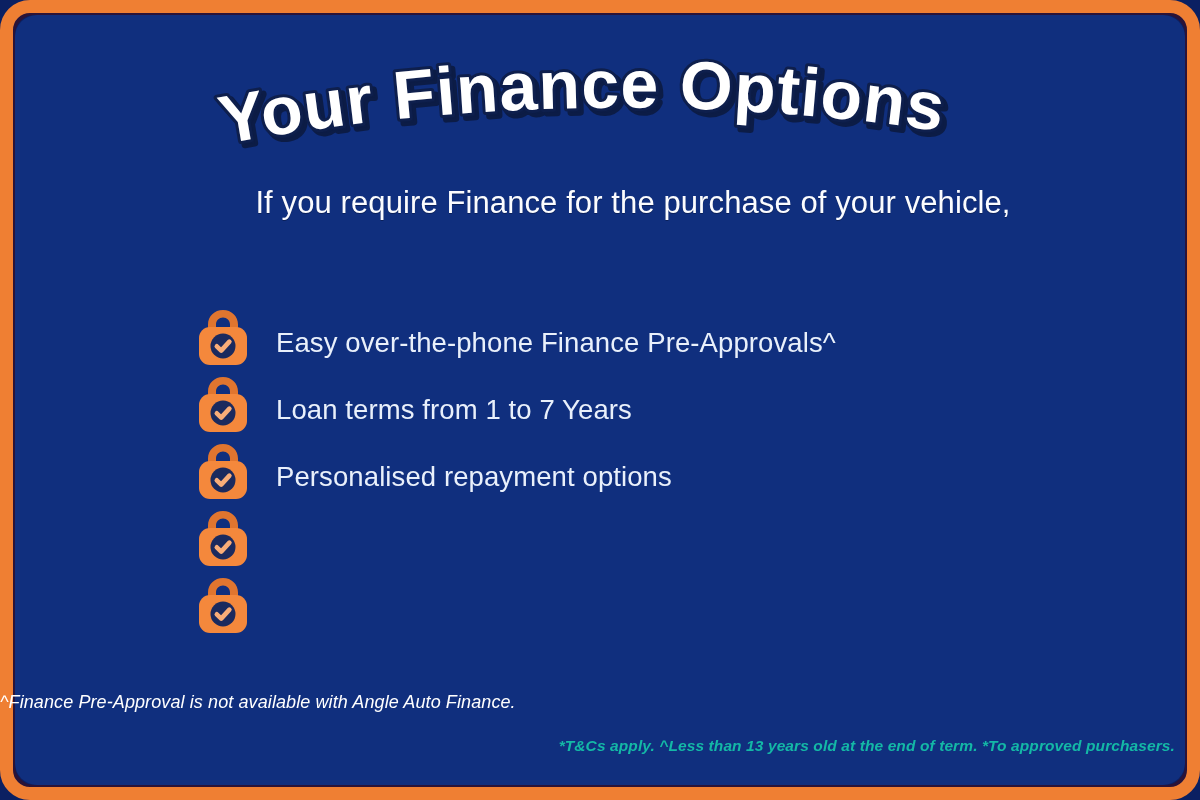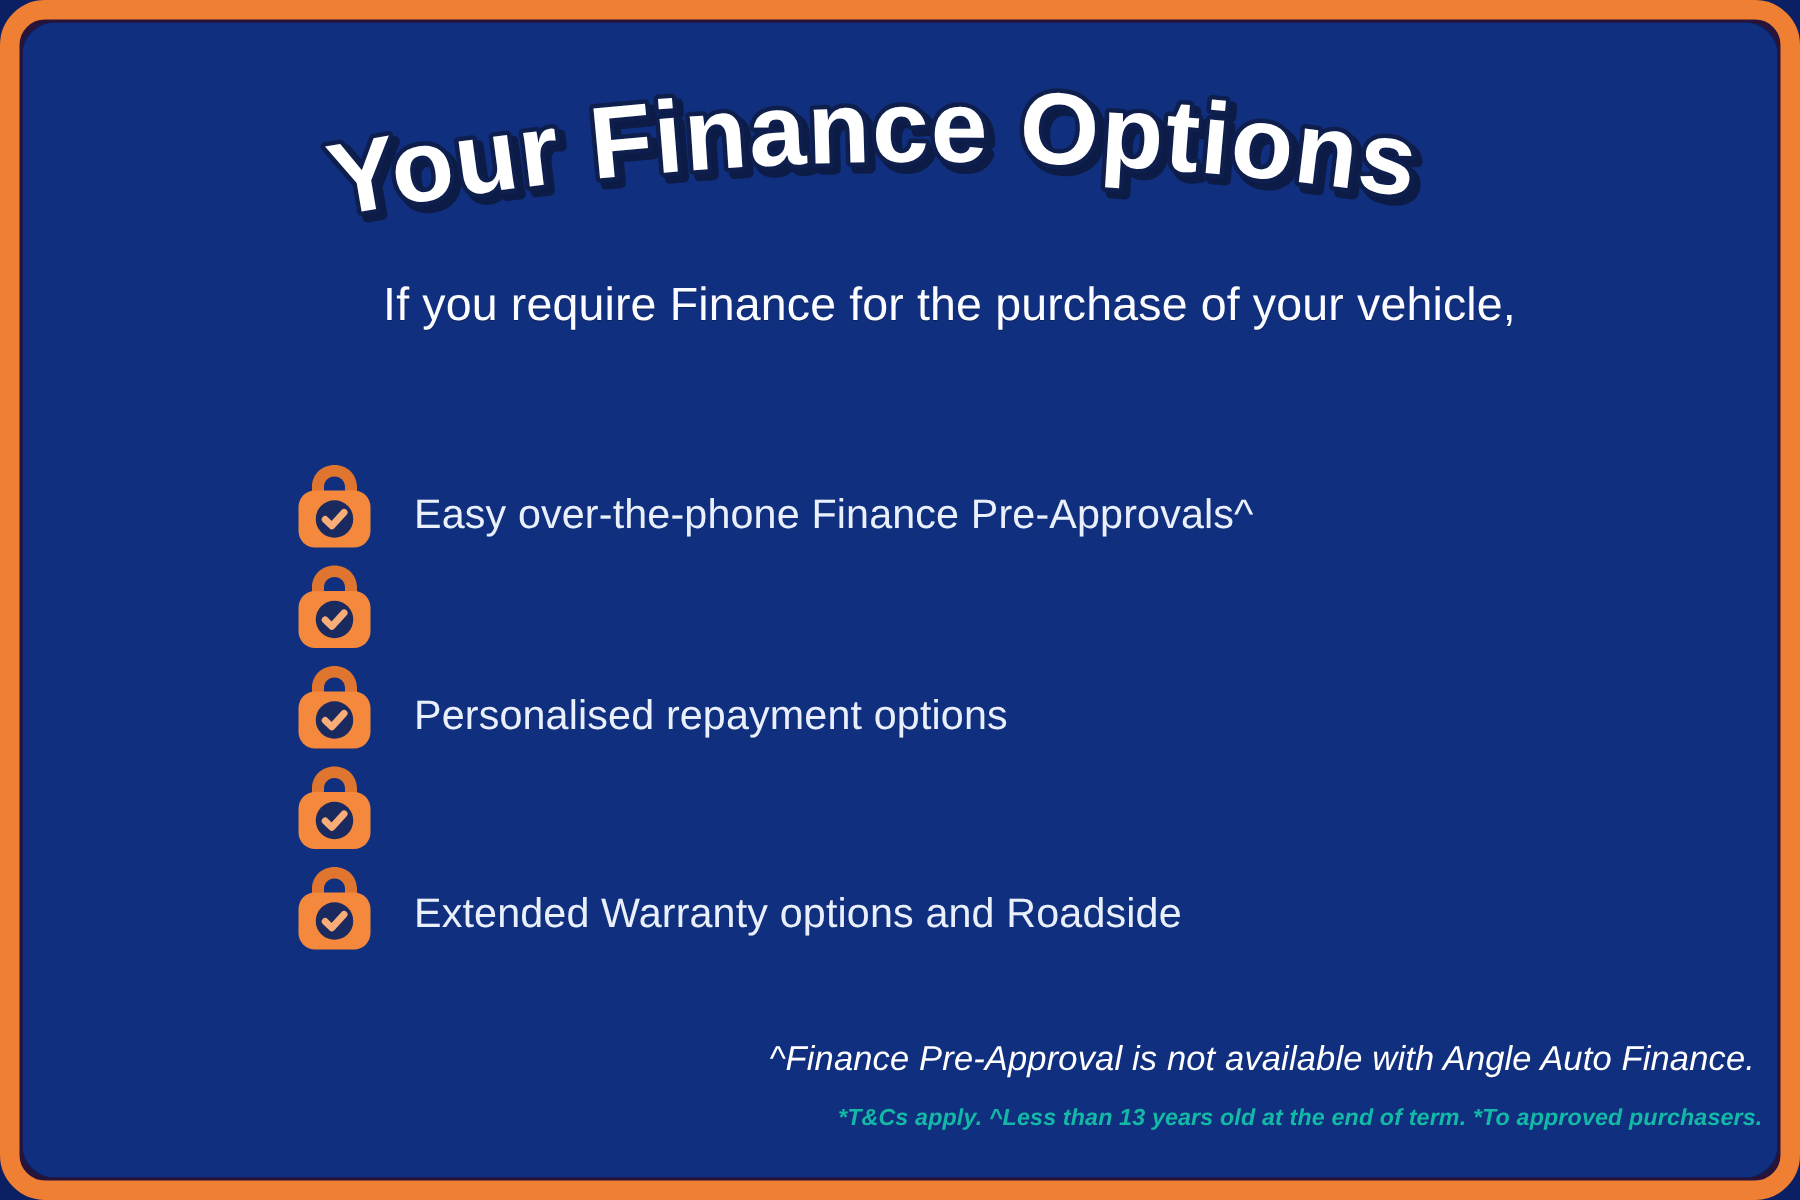--- a/index.html
+++ b/index.html
@@ -143,23 +143,23 @@
     letter-spacing: 0.1px;
   }
   .bullet-row.two-line .bullet-text { padding-top: 8px; }
 
   
   .footnote {
     position: absolute;
     left: 0;
     top: 692px;
     width: 1170px;
-    text-align: right;
+    text-align: left;
     color: #ffffff;
-    font-size: 23px;
+    font-size: 18px;
     font-style: italic;
     z-index: 4;
     letter-spacing: 0.1px;
   }
   .disclaimer {
     position: absolute;
     right: 25px;
     top: 737px;
     width: 1000px;
     text-align: right;
@@ -215,20 +215,21 @@
 
     <div class="bullet-row">
       <span class="bullet-icon">
         <svg width="56" height="60" viewBox="0 0 56 60" xmlns="http://www.w3.org/2000/svg">
           <path d="M28 3 C19.5 3 13 9.3 13 17.5 L13 28 L21 28 L21 17.5 C21 13.6 24.1 10.6 28 10.6 C31.9 10.6 35 13.6 35 17.5 L35 28 L43 28 L43 17.5 C43 9.3 36.5 3 28 3 Z" fill="#e0752f"></path>
           <rect x="4" y="20" width="48" height="38" rx="11" fill="#f4883c"></rect>
           <circle cx="28" cy="39" r="12.5" fill="#1b2a5e"></circle>
           <path d="M21.8 39.3 L26.2 43.6 L34.4 34.6" stroke="#f9ad78" stroke-width="4.6" fill="none" stroke-linecap="round" stroke-linejoin="round"></path>
         </svg>
       </span>
+      <span class="bullet-text">Loan terms from 1 to 7 Years</span>
     </div>
 
     <div class="bullet-row">
       <span class="bullet-icon">
         <svg width="56" height="60" viewBox="0 0 56 60" xmlns="http://www.w3.org/2000/svg">
           <path d="M28 3 C19.5 3 13 9.3 13 17.5 L13 28 L21 28 L21 17.5 C21 13.6 24.1 10.6 28 10.6 C31.9 10.6 35 13.6 35 17.5 L35 28 L43 28 L43 17.5 C43 9.3 36.5 3 28 3 Z" fill="#e0752f"></path>
           <rect x="4" y="20" width="48" height="38" rx="11" fill="#f4883c"></rect>
           <circle cx="28" cy="39" r="12.5" fill="#1b2a5e"></circle>
           <path d="M21.8 39.3 L26.2 43.6 L34.4 34.6" stroke="#f9ad78" stroke-width="4.6" fill="none" stroke-linecap="round" stroke-linejoin="round"></path>
         </svg>
@@ -250,21 +251,20 @@
     <div class="bullet-row two-line">
       <span class="bullet-icon">
         <svg width="56" height="60" viewBox="0 0 56 60" xmlns="http://www.w3.org/2000/svg">
           <path d="M28 3 C19.5 3 13 9.3 13 17.5 L13 28 L21 28 L21 17.5 C21 13.6 24.1 10.6 28 10.6 C31.9 10.6 35 13.6 35 17.5 L35 28 L43 28 L43 17.5 C43 9.3 36.5 3 28 3 Z" fill="#e0752f"></path>
           <rect x="4" y="20" width="48" height="38" rx="11" fill="#f4883c"></rect>
           <circle cx="28" cy="39" r="12.5" fill="#1b2a5e"></circle>
           <path d="M21.8 39.3 L26.2 43.6 L34.4 34.6" stroke="#f9ad78" stroke-width="4.6" fill="none" stroke-linecap="round" stroke-linejoin="round"></path>
         </svg>
       </span>
       <span class="bullet-text">
-        <span style="display:block">Extended Warranty options and Roadside</span>
       </span>
     </div>
 
   </div>
 
   <div class="footnote">^Finance Pre-Approval is not available with Angle Auto Finance.</div>
   <div class="disclaimer">*T&amp;Cs apply.  ^Less than 13 years old at the end of term. *To approved purchasers.</div>
 
 </div>
 

